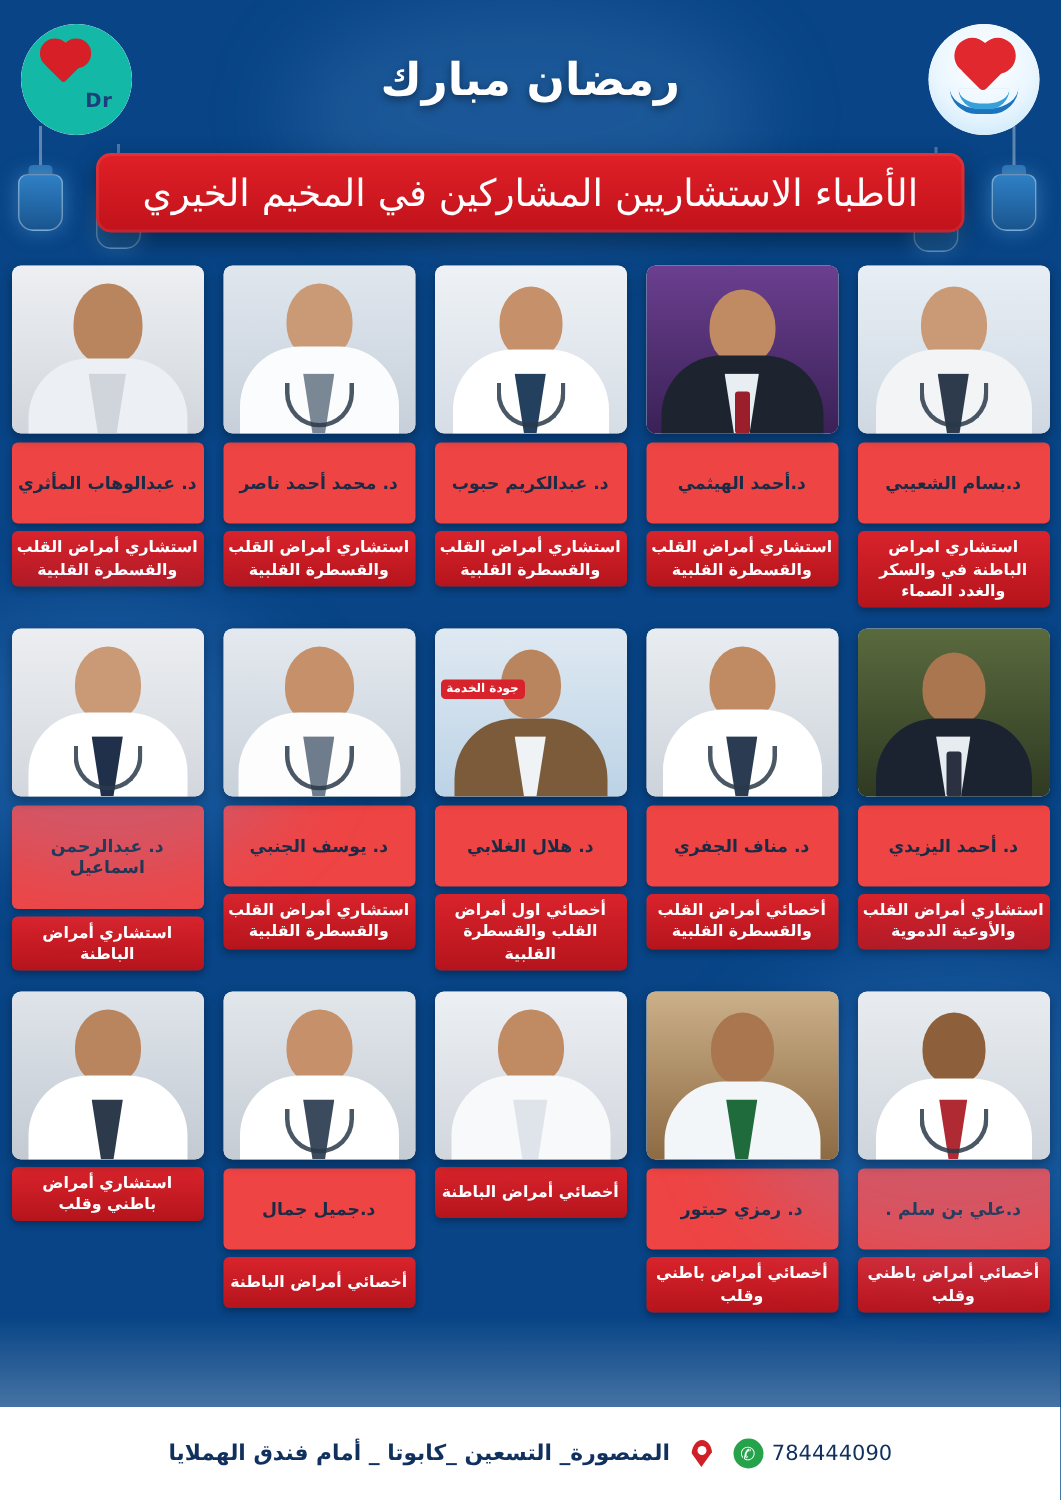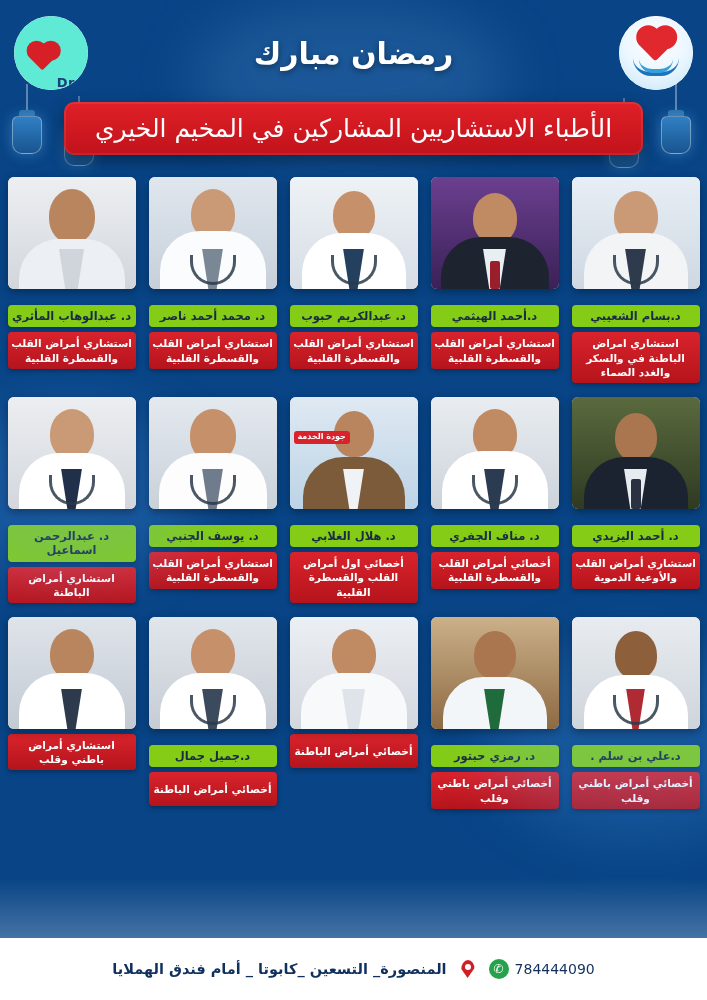--- a/index.html
+++ b/index.html
@@ -54,21 +54,21 @@
   .heart-hands .arc{
     position:absolute; left:2px; bottom:0px; width:46px;height:18px;
     border-bottom:4px solid #1b74bd; border-radius:0 0 46px 46px;
   }
   .heart-hands .arc2{
     position:absolute; left:8px; bottom:3px; width:34px;height:14px;
     border-bottom:4px solid #36a0d8; border-radius:0 0 34px 34px;
   }
   .logo-right .inner2{
     width:74px;height:74px;border-radius:50%;
-    background:#5eead4; display:flex;align-items:center;justify-content:flex-end;
+    background:#14b8a6; display:flex;align-items:center;justify-content:center;
     flex-direction:column;
   }
   .pulse-logo{ position:relative;width:52px;height:44px;}
   .pulse-logo .ph{
     position:absolute;left:8px;top:2px;width:20px;height:18px;background:#d61f26;
     transform:rotate(-45deg);border-radius:2px;
   }
   .pulse-logo .ph:before,.pulse-logo .ph:after{content:"";position:absolute;width:20px;height:20px;background:#d61f26;border-radius:50%;}
   .pulse-logo .ph:before{top:-10px;left:0;}
   .pulse-logo .ph:after{top:0;left:10px;}
@@ -138,24 +138,24 @@
   .photo .steth {
     position:absolute; bottom:4px; left:50%; transform:translateX(-50%);
     width:46px; height:30px; border:3px solid #2b3a4a; border-top:none;
     border-radius:0 0 30px 30px; opacity:.85;
   }
   .photo .shirt{
     position:absolute;bottom:0;left:50%;transform:translateX(-50%);
     width:52px;height:40px;
   }
   .name-plate {
-    margin-top:16px; width:128px;
-    background:#84cc16; color:#1a2b45;
+    margin-top:6px; width:128px;
+    background:#ef4444; color:#1a2b45;
     font-size:11.5px; font-weight:bold; text-align:center;
-    padding:4px 2px; border-radius:4px; line-height:1.25;
+    padding:20px 2px; border-radius:4px; line-height:1.25;
     box-shadow:0 2px 5px rgba(0,0,0,0.30);
   }
   .spec-plate {
     margin-top:5px; width:128px;
     background: linear-gradient(180deg,#d9232c,#b5141c);
     color:#ffffff; font-size:10.5px; font-weight:bold; text-align:center;
     padding:4px 3px; border-radius:4px; line-height:1.35;
     box-shadow:0 2px 5px rgba(0,0,0,0.32);
     min-height:34px; display:flex; align-items:center; justify-content:center;
   }

